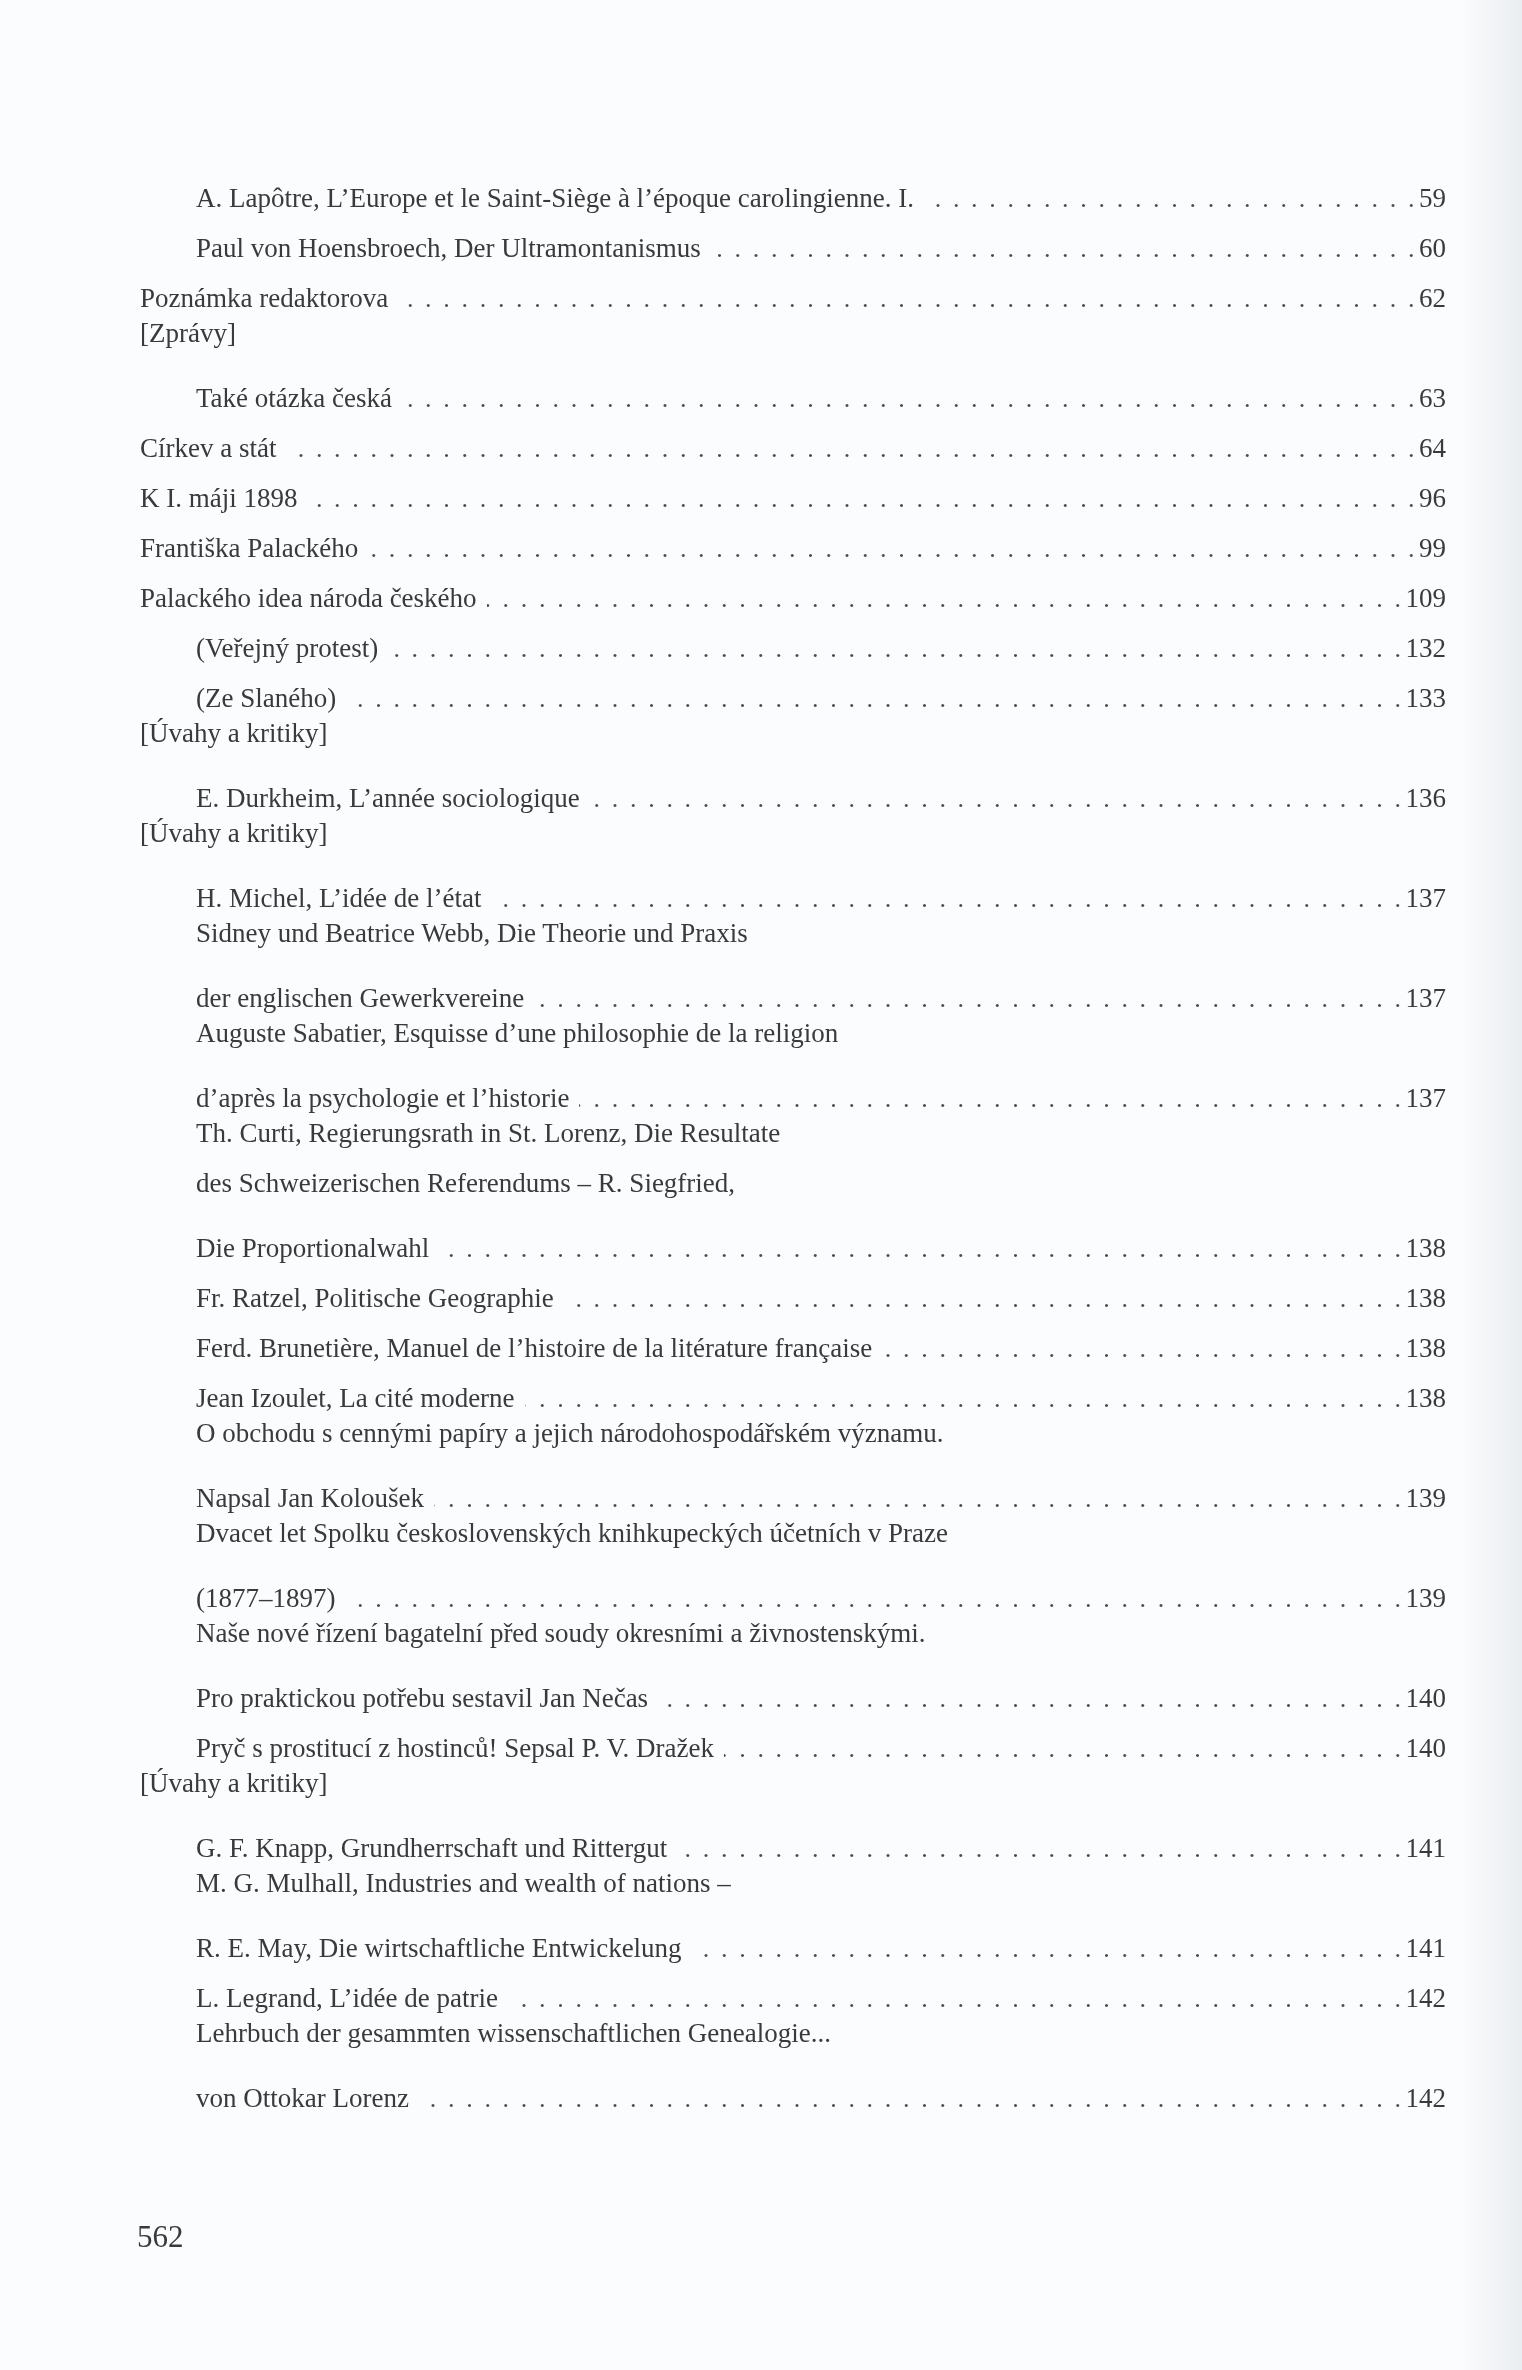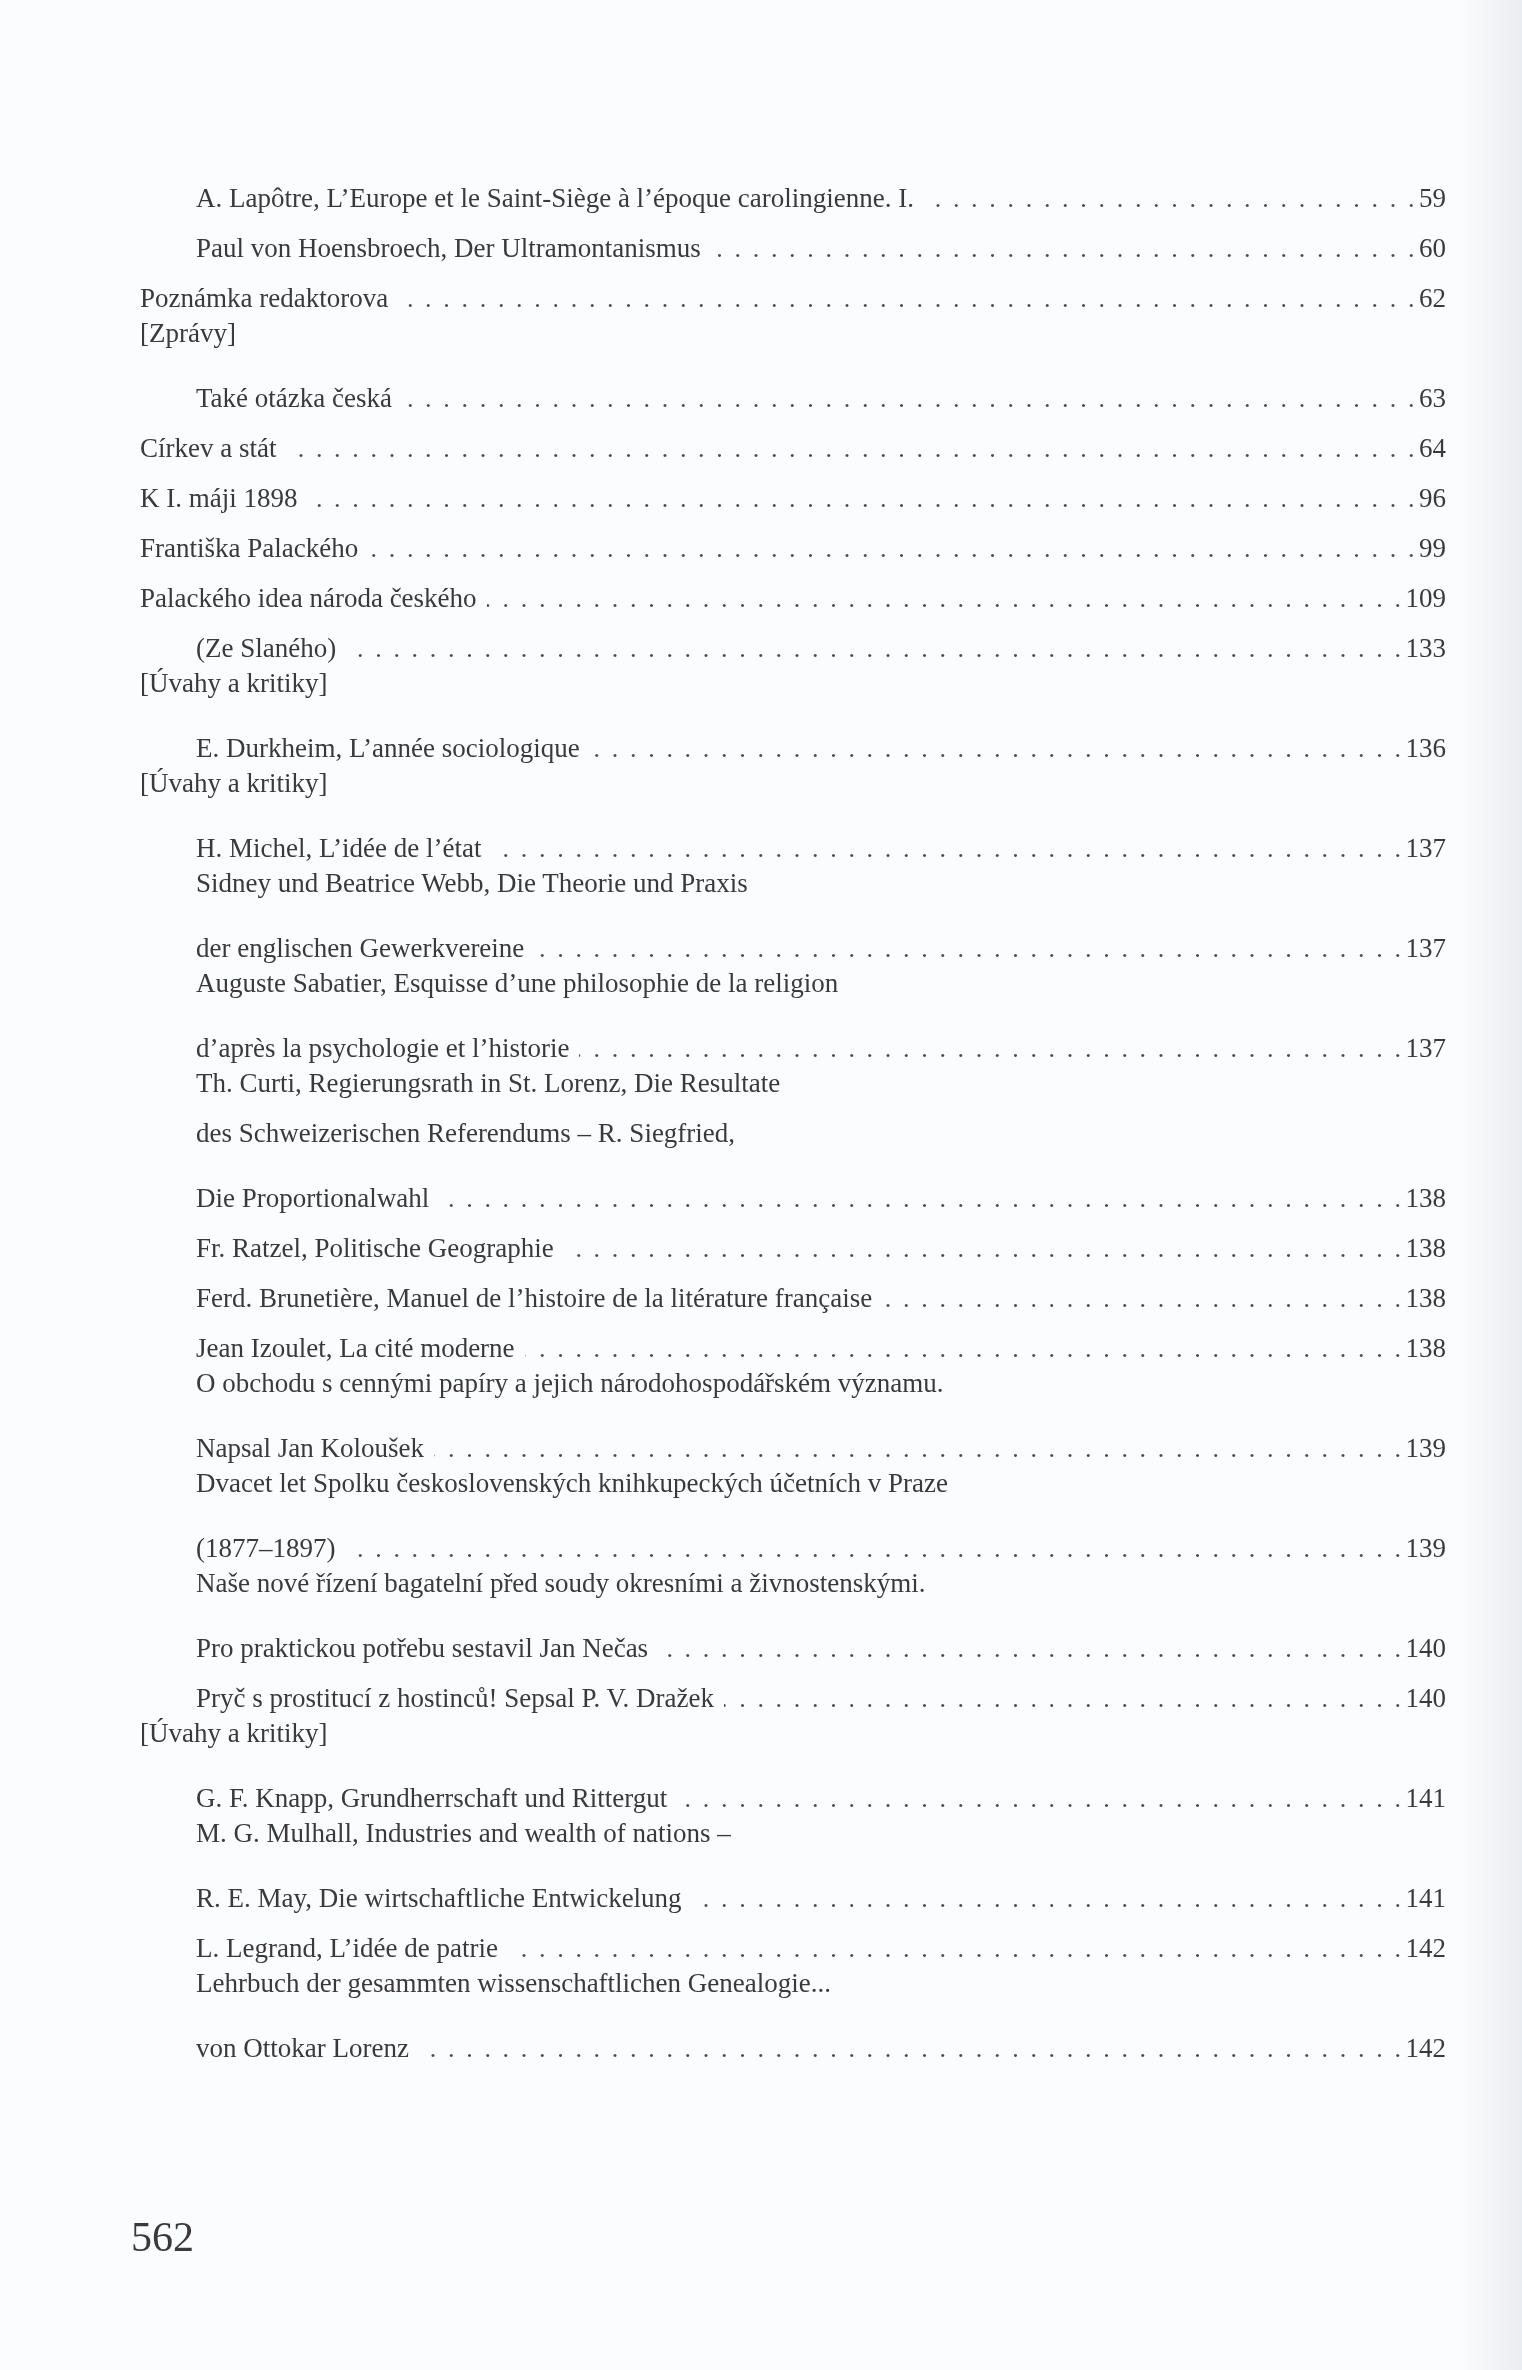--- a/index.html
+++ b/index.html
@@ -57,23 +57,23 @@
       content: ". . . . . . . . . . . . . . . . . . . . . . . . . . . . . . . . . . . . . . . . . . . . . . . . . . . . . . . . . . . . . . . . . . . . . . . . . . . . . . . . . . . . . . . . . . . . . . . . . . .";
       letter-spacing: 2.6px;
     }
     .toc-page {
       flex: 0 0 auto;
       text-align: right;
       margin-top: 15px;
     }
     .folio {
       position: absolute;
-      left: 131px;
+      left: 137px;
       top: 2212px;
-      font-size: 42px;
+      font-size: 31px;
       line-height: 50px;
       color: #3a3a3c;
     }
   </style>
 </head>
 <body>
 
 <div class="page-shade"></div>
 
 <div class="toc" id="toc">
@@ -114,20 +114,25 @@
       <span class="toc-title">Františka Palackého</span>
       <span class="leader"></span>
       <span class="toc-page">99</span>
     </div>
     <div class="toc-line">
       <span class="toc-title">Palackého idea národa českého</span>
       <span class="leader"></span>
       <span class="toc-page">109</span>
     </div>
     <div class="toc-line indent">
+      <span class="toc-title">(Veřejný protest)</span>
+      <span class="leader"></span>
+      <span class="toc-page">132</span>
+    </div>
+    <div class="toc-line indent">
       <span class="toc-title">(Ze Slaného)</span>
       <span class="leader"></span>
       <span class="toc-page">133</span>
     </div>
     <div class="toc-line">
       <span class="toc-title">[Úvahy a kritiky]</span>
     </div>
     <div class="toc-line indent">
       <span class="toc-title">E. Durkheim, L’année sociologique</span>
       <span class="leader"></span>

